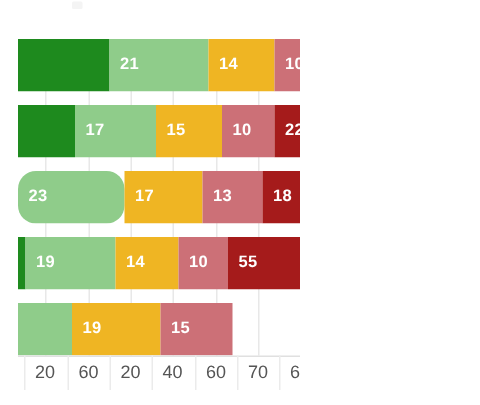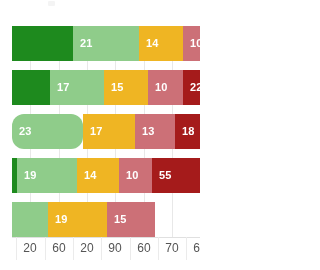--- a/index.html
+++ b/index.html
@@ -215,21 +215,21 @@
   <div id="axis">
     <div id="axis-line"></div>
     <div id="axis-ticks">
         <div class="axis-tickline" style="left: 4px;"></div>
         <div class="axis-tick-label" style="left: 4px; width: 28px;">20</div>
         <div class="axis-tickline" style="left: 33px;"></div>
         <div class="axis-tick-label" style="left: 33px; width: 28px;">60</div>
         <div class="axis-tickline" style="left: 61px;"></div>
         <div class="axis-tick-label" style="left: 61px; width: 28px;">20</div>
         <div class="axis-tickline" style="left: 89px;"></div>
-        <div class="axis-tick-label" style="left: 89px; width: 28px;">90</div>
+        <div class="axis-tick-label" style="left: 89px; width: 28px;">40</div>
         <div class="axis-tickline" style="left: 118px;"></div>
         <div class="axis-tick-label" style="left: 118px; width: 28px;">60</div>
         <div class="axis-tickline" style="left: 146px;"></div>
         <div class="axis-tick-label" style="left: 146px; width: 28px;">70</div>
         <div class="axis-tickline" style="left: 174px;"></div>
         <div class="axis-tick-label" style="left: 174px; width: 28px;">60</div>
       </div>
   </div>
 
 </div>

